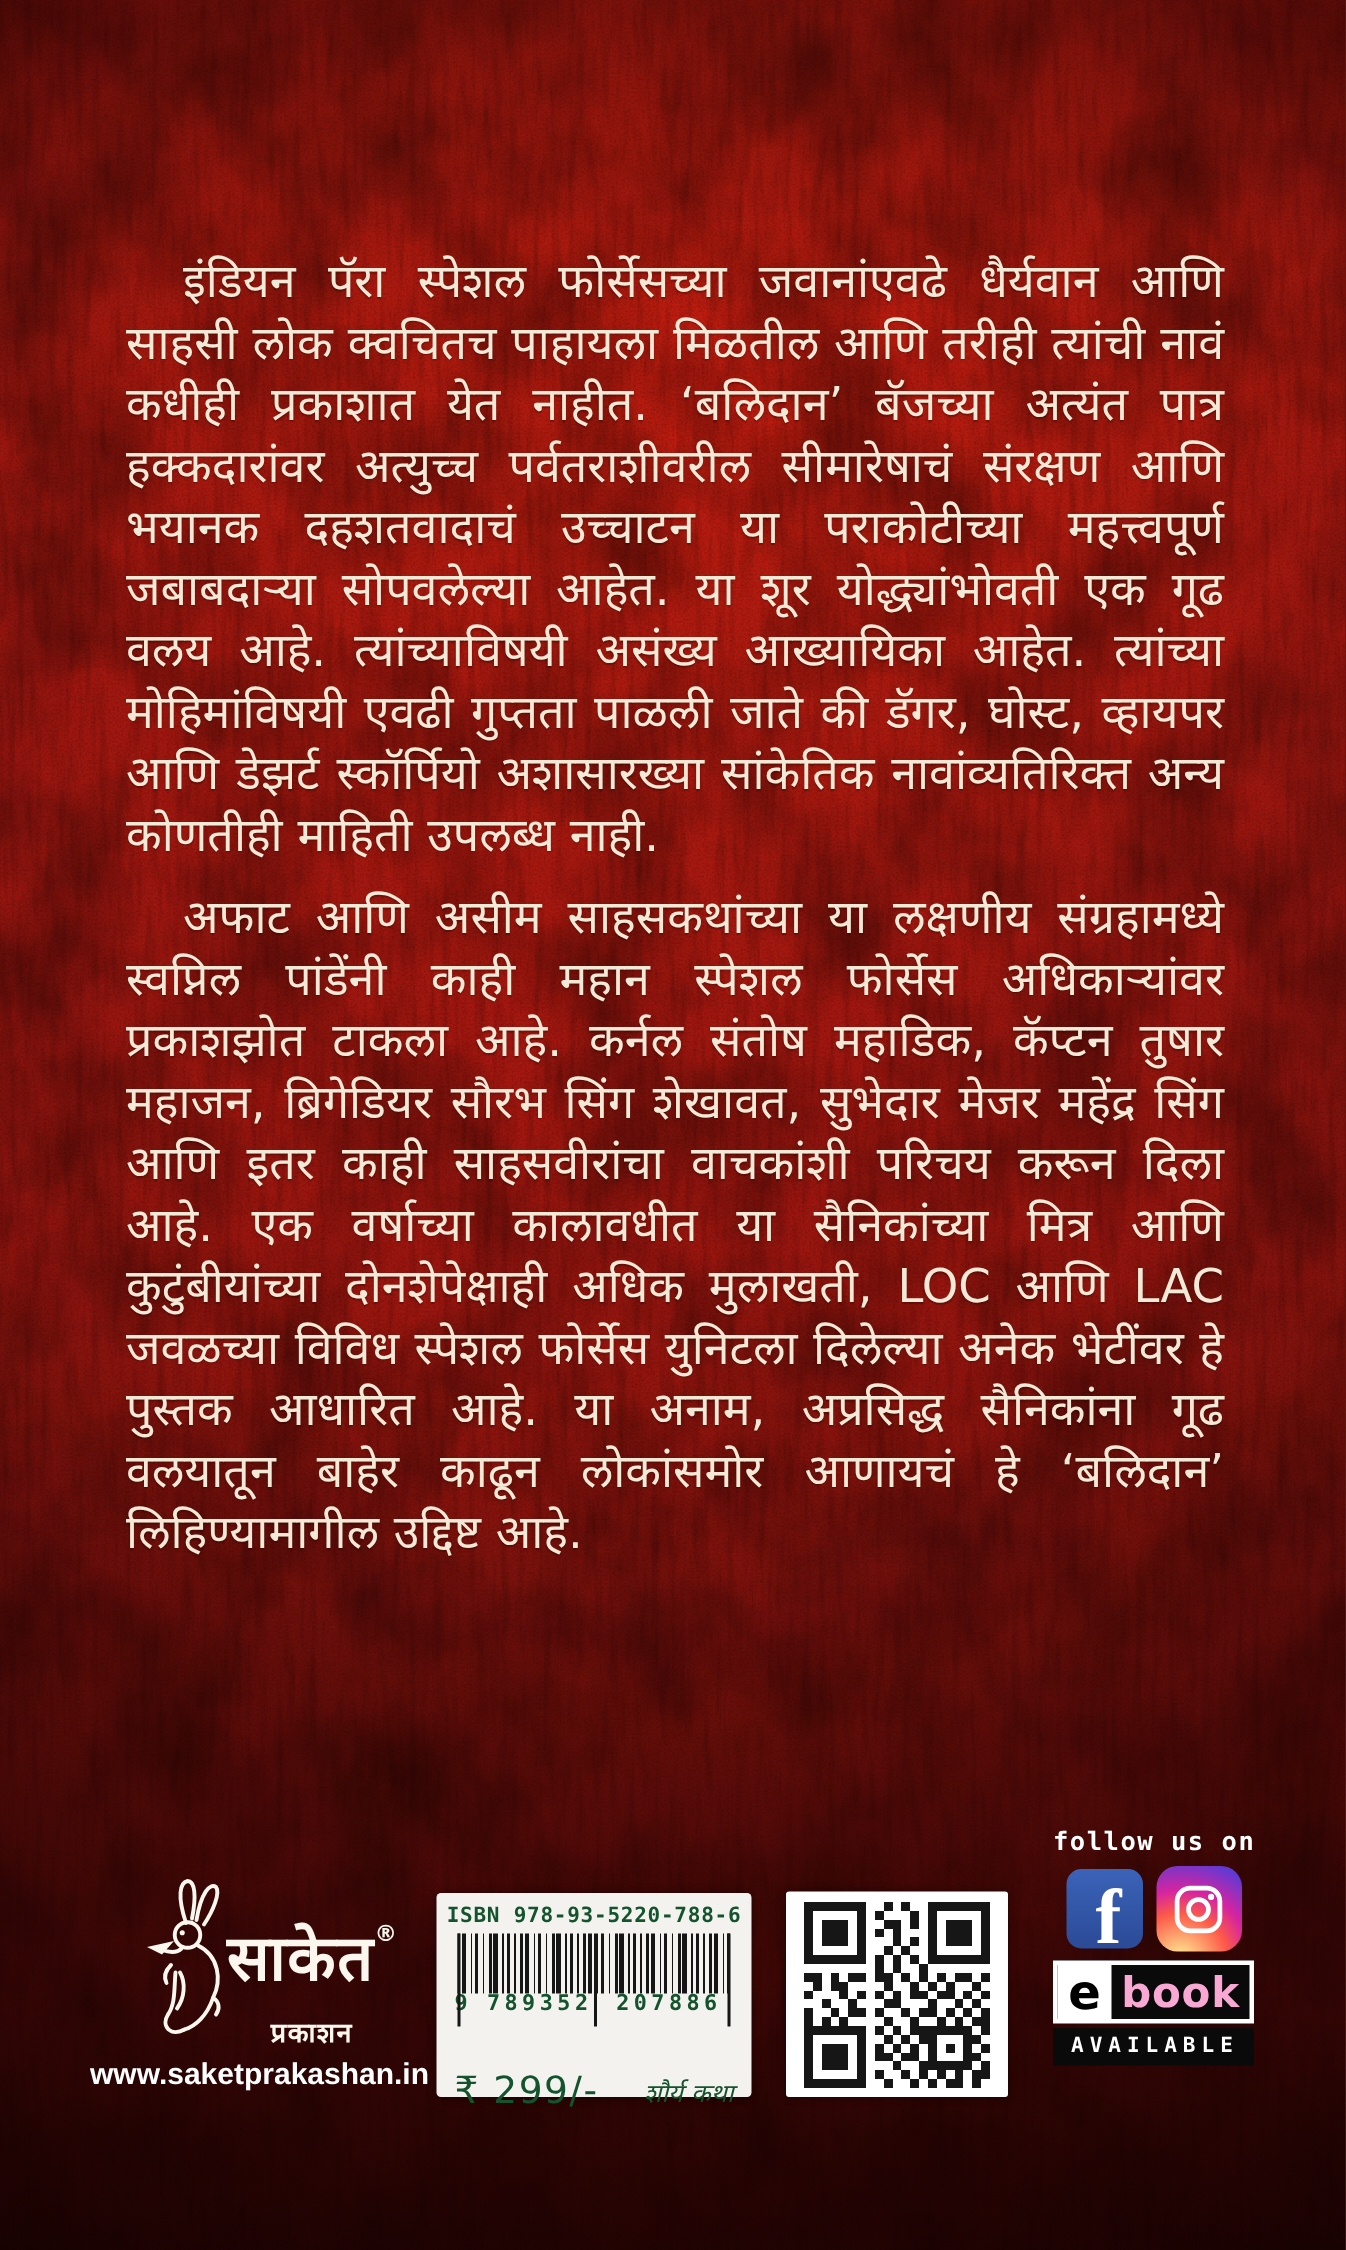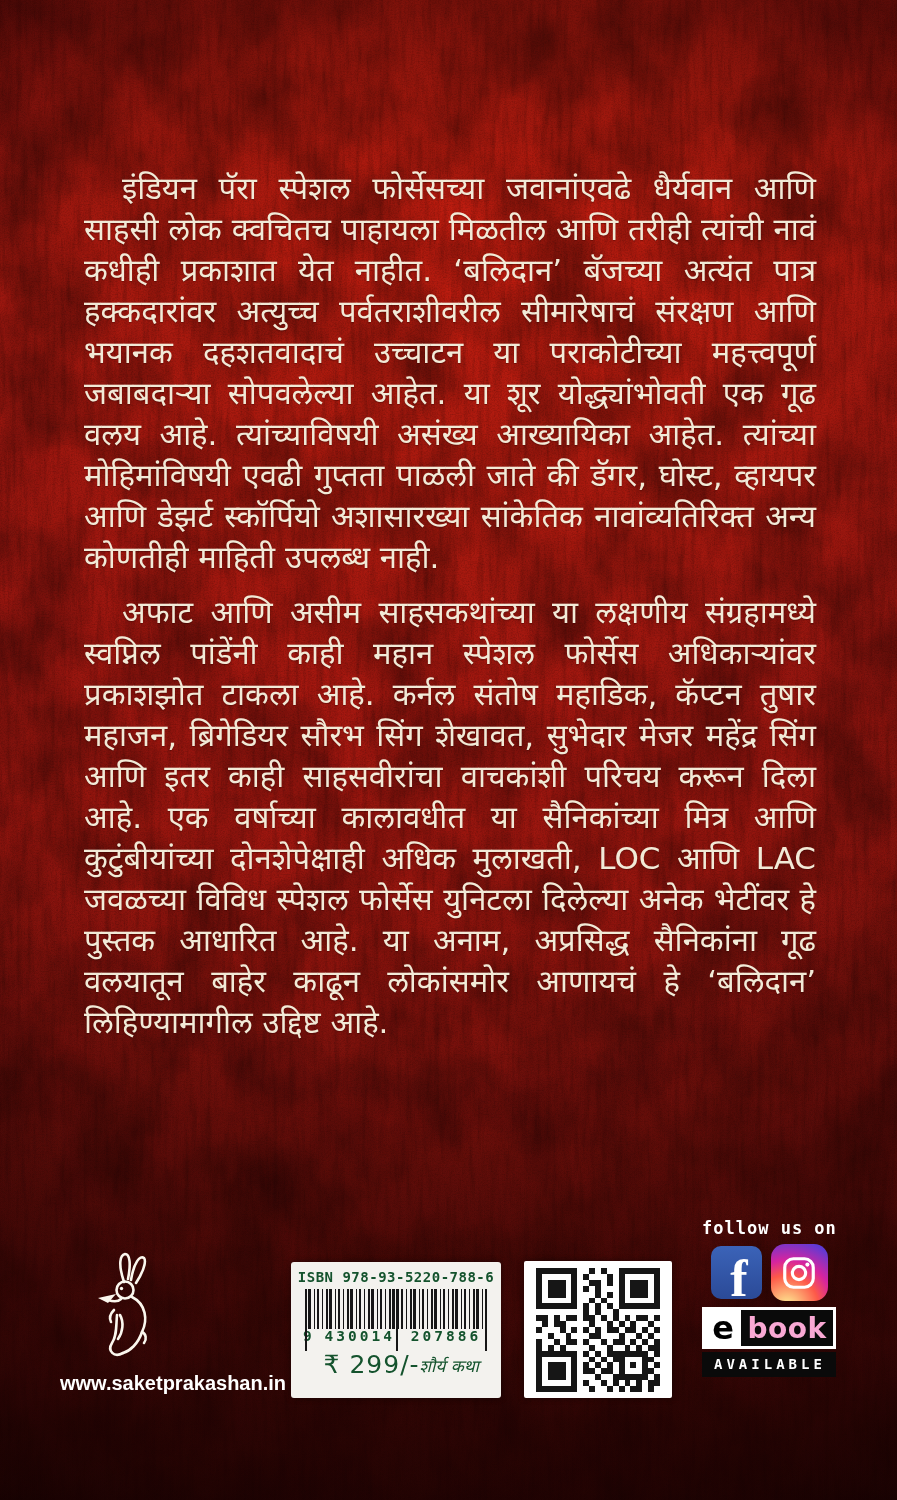--- a/index.html
+++ b/index.html
@@ -48,21 +48,21 @@
     background:repeating-linear-gradient(90deg,
       #161616 0 2px, #f3f2ee 2px 3px, #161616 3px 6px, #f3f2ee 6px 9px,
       #161616 9px 10px, #f3f2ee 10px 12px, #161616 12px 14px, #f3f2ee 14px 17px,
       #161616 17px 18px, #f3f2ee 18px 21px);}
   .guard{position:absolute; top:0; width:2px; height:62px; background:#161616; z-index:2;}
   .g1{left:0;} .g2{left:50%;} .g3{right:0;}
   .bar-digits{position:relative; z-index:1; margin:-12px 12px 0; display:flex; align-items:flex-end;
     background:#f3f2ee; font-family:"DejaVu Sans Mono",monospace; font-size:14.5px; font-weight:bold; line-height:15px;}
   .bar-digits .d0{padding:0 5px 0 0;}
   .bar-digits .d1,.bar-digits .d2{flex:1; text-align:center; letter-spacing:3px;}
-  .price-row{display:flex; justify-content:flex-end; align-items:flex-end; padding:6px 22px 0;}
+  .price-row{display:flex; justify-content:space-between; align-items:flex-end; padding:6px 12px 0;margin-top:29px;}
   .price{font-family:"DejaVu Sans",sans-serif; font-size:25px; letter-spacing:1px;}
   .series{font-family:"DejaVu Sans",sans-serif; font-style:italic; font-size:17px; padding-bottom:2px;}
 
   
   .qr{position:absolute; left:524px; top:1261px; width:148px; height:137px; background:#fff;
     border-radius:2px; box-shadow:0 0 6px rgba(0,0,0,0.45); display:flex; align-items:center; justify-content:center;}
   .qr svg{width:124px; height:124px;}
 
   
   .social{position:absolute; left:702px; top:1218px; width:134px; color:#fff;}
@@ -125,33 +125,37 @@
         <circle cx="31" cy="38" r="8.5"></circle>
         <circle cx="27.5" cy="36.5" r="1.7" fill="#fbf7ee" stroke="none"></circle>
         <path d="M22 42 L4 46 L14 51 Z" fill="#fbf7ee" stroke="none"></path>
         <path d="M14 48 C20 50 24 50 27 47"></path>
         <path d="M38 45 C52 52 54 68 48 80 C44 92 36 99 29 101"></path>
         <path d="M29 101 C20 106 13 99 18 91 C23 84 22 74 23 63"></path>
         <path d="M26 63 C30 70 29 80 24 87"></path>
         <path d="M20 58 C16 62 15 66 17 70"></path>
         <path d="M48 80 C52 82 53 87 50 91"></path>
       </svg>
+      <div class="pub-text">
+        <span class="pub-main">साकेत</span><span class="pub-reg">®</span>
+        <span class="pub-sub">प्रकाशन</span>
+      </div>
       <div class="website">www.saketprakashan.in</div>
     </div>
 
     <div class="barcode-box">
       <div class="isbn">ISBN 978-93-5220-788-6</div>
       <div class="bars">
         <i class="guard g1"></i>
         <i class="guard g2"></i>
         <i class="guard g3"></i>
       </div>
       <div class="bar-digits">
         <span class="d0">9</span>
-        <span class="d1">430014</span>
+        <span class="d1">789352</span>
         <span class="d2">207886</span>
       </div>
       <div class="price-row">
         <span class="price">₹ 299/-</span>
         <span class="series">शौर्य कथा</span>
       </div>
     </div>
 
     <div class="qr">
       <svg viewBox="0 0 21 21" shape-rendering="crispEdges">

